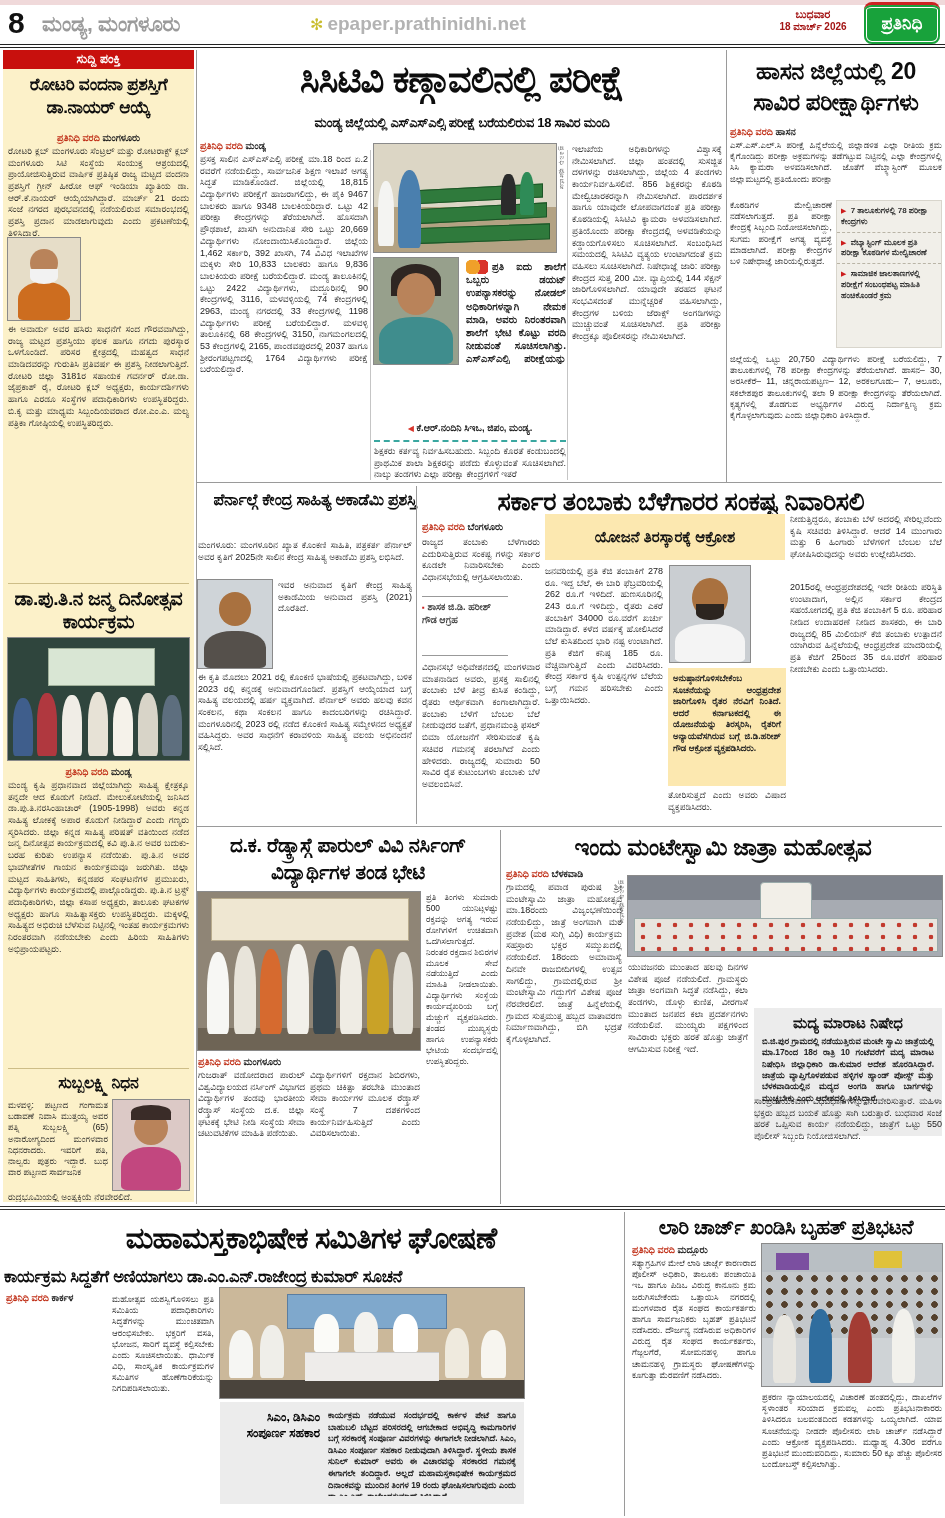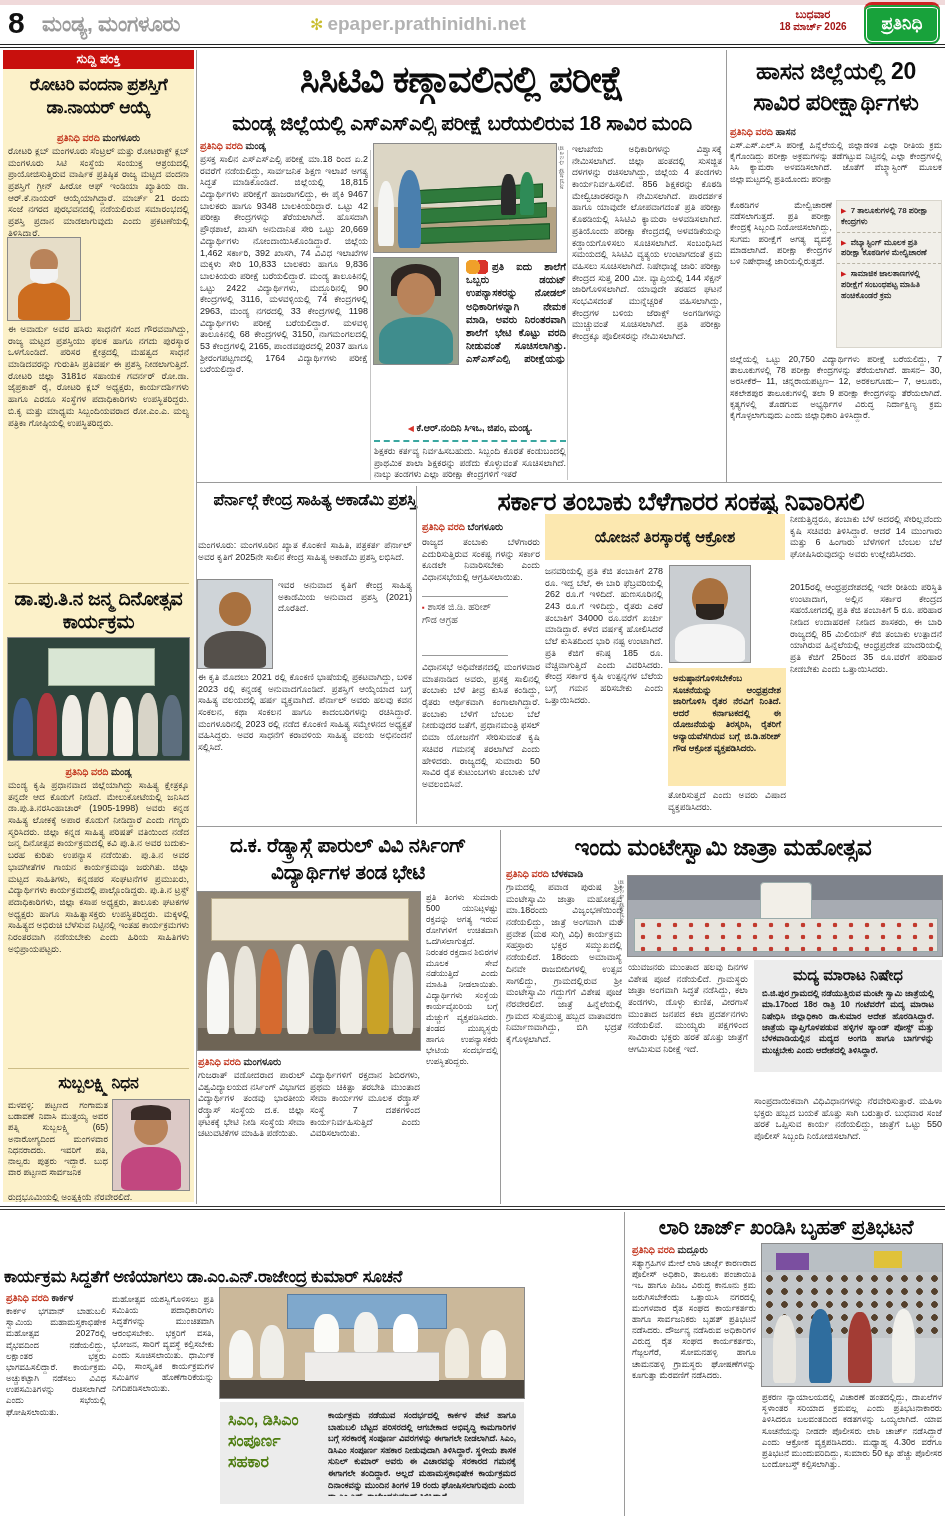--- a/index.html
+++ b/index.html
@@ -46,28 +46,28 @@
   #quote-cont{position:absolute;left:374px;top:368px;width:192px;height:52px;font-size:10px;font-weight:bold;
              color:#222;line-height:1.32;text-align:justify;overflow:hidden}
   #quote-attr{position:absolute;left:374px;top:422px;width:192px;height:18px;font-size:9.5px;font-weight:bold;color:#222;
              text-align:center;border-bottom:2px dashed #3aa7a0;overflow:hidden}
   #quote-attr .ar{color:#d9342b;font-size:8px}
   #qicon{position:absolute;left:466px;top:260px;width:22px;height:14px;
          background:radial-gradient(circle at 30% 50%, #f0a02a 44%, transparent 46%),
                     radial-gradient(circle at 72% 50%, #d9342b 44%, transparent 46%)}
   
   #pull{position:absolute;left:422px;top:596px;width:86px;height:60px;border-top:1px solid #999;border-bottom:1px solid #999;
-        font-size:9.5px;font-weight:normal;color:#444;line-height:1.35;padding-top:4px;box-sizing:border-box;overflow:hidden}
+        font-size:9.5px;font-weight:bold;color:#444;line-height:1.35;padding-top:4px;box-sizing:border-box;overflow:hidden}
   #pull .sq{color:#cc2222;font-size:8px}
   
   #jbox{padding:6px 8px;box-sizing:border-box}
   #jbox .bt{font-size:15px;font-weight:bold;text-align:center;color:#111;margin-bottom:4px}
   #jbox .bb{font-size:8.4px;font-weight:600;color:#222;line-height:1.35;text-align:justify}
   #abox{display:flex;padding:8px;box-sizing:border-box}
-  #abox .bt{width:92px;font-size:16px;font-weight:bold;color:#4d7c0f;text-align:left;padding-right:8px;line-height:1.3}
+  #abox .bt{width:92px;font-size:12px;font-weight:bold;color:#000000;text-align:right;padding-right:8px;line-height:1.3}
   #abox .bb{flex:1;font-size:8.4px;font-weight:600;color:#222;line-height:1.38;text-align:justify;overflow:hidden}
 </style>
 </head>
 <body>
 
 <div id="page">
 
   <div id="hdr-strip"></div>
   <div id="pagenum">8</div>
   <div id="region">ಮಂಡ್ಯ, ಮಂಗಳೂರು</div>
@@ -121,21 +121,21 @@
       <div class="face" style="left:28%;top:12%;width:44%;height:38%"></div>
       <div style="position:absolute;left:24%;top:6%;width:52%;height:16%;background:#3a2c28;border-radius:50% 50% 0 0"></div>
     </div>
     <div class="t" style="left:5px;top:1050px;width:100px;height:90px;font-size:8.6px">ಮಳವಳ್ಳಿ: ಪಟ್ಟಣದ ಗಂಗಾಮತ ಬಡಾವಣೆ ನಿವಾಸಿ ಮುತ್ತಯ್ಯ ಅವರ ಪತ್ನಿ ಸುಬ್ಬಲಕ್ಷ್ಮಿ (65) ಅನಾರೋಗ್ಯದಿಂದ ಮಂಗಳವಾರ ನಿಧನರಾದರು. ಇವರಿಗೆ ಪತಿ, ನಾಲ್ವರು ಪುತ್ರರು ಇದ್ದಾರೆ. ಬುಧ ವಾರ ಪಟ್ಟಣದ ಸಾರ್ವಜನಿಕ</div>
     <div class="t" style="left:5px;top:1142px;width:181px;height:12px">ರುದ್ರಭೂಮಿಯಲ್ಲಿ ಅಂತ್ಯಕ್ರಿಯೆ ನೆರವೇರಲಿದೆ.</div>
   </div>
 
   <div class="vrule" style="left:196px;top:50px;height:1154px"></div>
 
   <div class="hl nowrap" style="left:198px;top:52px;width:528px;height:56px;font-size:37px;line-height:56px;letter-spacing:-1px">ಸಿಸಿಟಿವಿ ಕಣ್ಗಾವಲಿನಲ್ಲಿ ಪರೀಕ್ಷೆ</div>
-  <div class="hl nowrap" style="left:198px;top:110px;width:528px;height:26px;font-size:20px;line-height:26px">ಮಂಡ್ಯ ಜಿಲ್ಲೆಯಲ್ಲಿ ಎಸ್ಎಸ್ಎಲ್ಸಿ ಪರೀಕ್ಷೆ ಬರೆಯಲಿರುವ 18 ಸಾವಿರ ಮಂದಿ</div>
+  <div class="hl nowrap" style="left:198px;top:110px;width:528px;height:26px;font-size:13px;line-height:26px">ಮಂಡ್ಯ ಜಿಲ್ಲೆಯಲ್ಲಿ ಎಸ್ಎಸ್ಎಲ್ಸಿ ಪರೀಕ್ಷೆ ಬರೆಯಲಿರುವ 18 ಸಾವಿರ ಮಂದಿ</div>
   <div class="byline" style="left:200px;top:140px">
     <span class="r">ಪ್ರತಿನಿಧಿ ವರದಿ</span> <span>ಮಂಡ್ಯ</span>
   </div>
   <div class="t" style="left:200px;top:154px;width:168px;height:326px">ಪ್ರಸಕ್ತ ಸಾಲಿನ ಎಸ್ಎಸ್ಎಲ್ಸಿ ಪರೀಕ್ಷೆ ಮಾ.18 ರಿಂದ ಏ.2 ರವರೆಗೆ ನಡೆಯಲಿದ್ದು, ಸಾರ್ವಜನಿಕ ಶಿಕ್ಷಣ ಇಲಾಖೆ ಅಗತ್ಯ ಸಿದ್ಧತೆ ಮಾಡಿಕೊಂಡಿದೆ. ಜಿಲ್ಲೆಯಲ್ಲಿ 18,815 ವಿದ್ಯಾರ್ಥಿಗಳು ಪರೀಕ್ಷೆಗೆ ಹಾಜರಾಗಲಿದ್ದು, ಈ ಪೈಕಿ 9467 ಬಾಲಕರು ಹಾಗೂ 9348 ಬಾಲಕಿಯರಿದ್ದಾರೆ. ಒಟ್ಟು 42 ಪರೀಕ್ಷಾ ಕೇಂದ್ರಗಳನ್ನು ತೆರೆಯಲಾಗಿದೆ. ಹೊಸದಾಗಿ ಪ್ರೌಢಶಾಲೆ, ಖಾಸಗಿ ಅನುದಾನಿತ ಸೇರಿ ಒಟ್ಟು 20,669 ವಿದ್ಯಾರ್ಥಿಗಳು ನೋಂದಾಯಿಸಿಕೊಂಡಿದ್ದಾರೆ. ಜಿಲ್ಲೆಯ 1,462 ಸರ್ಕಾರಿ, 392 ಖಾಸಗಿ, 74 ವಿವಿಧ ಇಲಾಖೆಗಳ ಮಕ್ಕಳು ಸೇರಿ 10,833 ಬಾಲಕರು ಹಾಗೂ 9,836 ಬಾಲಕಿಯರು ಪರೀಕ್ಷೆ ಬರೆಯಲಿದ್ದಾರೆ. ಮಂಡ್ಯ ತಾಲೂಕಿನಲ್ಲಿ ಒಟ್ಟು 2422 ವಿದ್ಯಾರ್ಥಿಗಳು, ಮದ್ದೂರಿನಲ್ಲಿ 90 ಕೇಂದ್ರಗಳಲ್ಲಿ 3116, ಮಳವಳ್ಳಿಯಲ್ಲಿ 74 ಕೇಂದ್ರಗಳಲ್ಲಿ 2963, ಮಂಡ್ಯ ನಗರದಲ್ಲಿ 33 ಕೇಂದ್ರಗಳಲ್ಲಿ 1198 ವಿದ್ಯಾರ್ಥಿಗಳು ಪರೀಕ್ಷೆ ಬರೆಯಲಿದ್ದಾರೆ. ಮಳವಳ್ಳಿ ತಾಲೂಕಿನಲ್ಲಿ 68 ಕೇಂದ್ರಗಳಲ್ಲಿ 3150, ನಾಗಮಂಗಲದಲ್ಲಿ 53 ಕೇಂದ್ರಗಳಲ್ಲಿ 2165, ಪಾಂಡವಪುರದಲ್ಲಿ 2037 ಹಾಗೂ ಶ್ರೀರಂಗಪಟ್ಟಣದಲ್ಲಿ 1764 ವಿದ್ಯಾರ್ಥಿಗಳು ಪರೀಕ್ಷೆ ಬರೆಯಲಿದ್ದಾರೆ.</div>
 
   <div class="photo" style="left:374px;top:144px;width:182px;height:108px">
     <div style="position:absolute;left:0;top:0;width:100%;height:58%;background:#dcd6c5"></div>
     <div style="position:absolute;left:0;top:58%;width:100%;height:42%;background:#b3a283"></div>
     <div style="position:absolute;left:20%;top:40%;width:72%;height:11%;background:#2f7a3c;border:1px solid #1d5427;transform:skewY(-3deg)"></div>
     <div style="position:absolute;left:18%;top:57%;width:76%;height:12%;background:#2f7a3c;border:1px solid #1d5427;transform:skewY(-3deg)"></div>
@@ -240,34 +240,34 @@
     <span class="r">ಪ್ರತಿನಿಧಿ ವರದಿ</span> <span>ಬೆಳಕವಾಡಿ</span>
   </div>
   <div class="t" style="left:506px;top:882px;width:116px;height:322px">ಗ್ರಾಮದಲ್ಲಿ ಪವಾಡ ಪುರುಷ ಶ್ರೀ ಮಂಟೇಸ್ವಾಮಿ ಜಾತ್ರಾ ಮಹೋತ್ಸವ ಮಾ.18ರಂದು ವಿಜೃಂಭಣೆಯಿಂದ ನಡೆಯಲಿದ್ದು, ಜಾತ್ರೆ ಅಂಗವಾಗಿ ಮಠ ಪ್ರವೇಶ (ಮಠ ಸುಗ್ಗಿ ವಿಧಿ) ಕಾರ್ಯಕ್ರಮ ಸಹಸ್ರಾರು ಭಕ್ತರ ಸಮ್ಮುಖದಲ್ಲಿ ನಡೆಯಲಿದೆ. 18ರಂದು ಅಮಾವಾಸ್ಯೆ ದಿನವೇ ರಾಜಬೀದಿಗಳಲ್ಲಿ ಉತ್ಸವ ಸಾಗಲಿದ್ದು, ಗ್ರಾಮದಲ್ಲಿರುವ ಶ್ರೀ ಮಂಟೇಸ್ವಾಮಿ ಗದ್ದುಗೆಗೆ ವಿಶೇಷ ಪೂಜೆ ನೆರವೇರಲಿದೆ. ಜಾತ್ರೆ ಹಿನ್ನೆಲೆಯಲ್ಲಿ ಗ್ರಾಮದ ಸುತ್ತಮುತ್ತ ಹಬ್ಬದ ವಾತಾವರಣ ನಿರ್ಮಾಣವಾಗಿದ್ದು, ಬಿಗಿ ಭದ್ರತೆ ಕೈಗೊಳ್ಳಲಾಗಿದೆ.</div>
   <div class="photo" style="left:628px;top:876px;width:314px;height:80px;background:#a7abb2">
     <div style="position:absolute;left:0;top:0;width:100%;height:30%;background:#7e838c"></div>
     <div style="position:absolute;left:42%;top:8%;width:16%;height:84%;background:#f2efe8;border:1px solid #9aa;border-radius:4px 4px 0 0"></div>
     <div style="position:absolute;left:2%;top:52%;width:96%;height:40%;background:#e8e5de;background-image:radial-gradient(circle,#c23a2e 2px,transparent 2.6px);background-size:16px 12px;border:1px solid #9aa"></div>
   </div>
   <div class="vcred" style="left:618px;top:880px;height:74px">ಪ್ರತಿನಿಧಿ ಫೋಟೋ</div>
   <div class="t" style="left:628px;top:962px;width:120px;height:242px">ಯುವಜನರು ಮುಂತಾದ ಹಲವು ದಿನಗಳ ವಿಶೇಷ ಪೂಜೆ ನಡೆಯಲಿದೆ. ಗ್ರಾಮಸ್ಥರು ಜಾತ್ರಾ ಅಂಗವಾಗಿ ಸಿದ್ಧತೆ ನಡೆಸಿದ್ದು, ಕಲಾ ತಂಡಗಳು, ಡೊಳ್ಳು ಕುಣಿತ, ವೀರಗಾಸೆ ಮುಂತಾದ ಜನಪದ ಕಲಾ ಪ್ರದರ್ಶನಗಳು ನಡೆಯಲಿವೆ. ಮುಯ್ಯರು ಪಕ್ಷಗಳಿಂದ ಸಾವಿರಾರು ಭಕ್ತರು ಹರಕೆ ಹೊತ್ತು ಜಾತ್ರೆಗೆ ಆಗಮಿಸುವ ನಿರೀಕ್ಷೆ ಇದೆ.</div>
-  <div class="box-gray" id="jbox" style="left:754px;top:960px;width:188px;height:112px">
+  <div class="box-gray" id="jbox" style="left:754px;top:1008px;width:188px;height:128px">
     <div class="bt">ಮದ್ಯ ಮಾರಾಟ ನಿಷೇಧ</div>
     <div class="bb">ಬಿ.ಜಿ.ಪುರ ಗ್ರಾಮದಲ್ಲಿ ನಡೆಯುತ್ತಿರುವ ಮಂಟೇ ಸ್ವಾಮಿ ಜಾತ್ರೆಯಲ್ಲಿ ಮಾ.17ರಿಂದ 18ರ ರಾತ್ರಿ 10 ಗಂಟೆವರೆಗೆ ಮದ್ಯ ಮಾರಾಟ ನಿಷೇಧಿಸಿ ಜಿಲ್ಲಾಧಿಕಾರಿ ಡಾ.ಕುಮಾರ ಆದೇಶ ಹೊರಡಿಸಿದ್ದಾರೆ. ಜಾತ್ರೆಯ ವ್ಯಾಪ್ತಿಗೊಳಪಡುವ ಹಳ್ಳಿಗಳ ಹ್ಯಾಂಡ್ ಪೋಸ್ಟ್ ಮತ್ತು ಬೆಳಕವಾಡಿಯಲ್ಲಿನ ಮದ್ಯದ ಅಂಗಡಿ ಹಾಗೂ ಬಾರ್ಗಳನ್ನು ಮುಚ್ಚಬೇಕು ಎಂದು ಆದೇಶದಲ್ಲಿ ತಿಳಿಸಿದ್ದಾರೆ.</div>
   </div>
   <div class="t" style="left:754px;top:1096px;width:188px;height:108px">ಸಾಂಪ್ರದಾಯಿಕವಾಗಿ ವಿಧಿವಿಧಾನಗಳನ್ನು ನೆರವೇರಿಸುತ್ತಾರೆ. ಮಹಿಳಾ ಭಕ್ತರು ಹಬ್ಬದ ಬಯಕೆ ಹೊತ್ತು ಸಾಗಿ ಬರುತ್ತಾರೆ. ಬುಧವಾರ ಸಂಜೆ ಹರಕೆ ಒಪ್ಪಿಸುವ ಕಾರ್ಯ ನಡೆಯಲಿದ್ದು, ಜಾತ್ರೆಗೆ ಒಟ್ಟು 550 ಪೊಲೀಸ್ ಸಿಬ್ಬಂದಿ ನಿಯೋಜಿಸಲಾಗಿದೆ.</div>
 
   <div class="hrule" style="left:0;top:1206px;width:945px;background:#333"></div>
   <div class="hrule" style="left:0;top:1209px;width:945px;background:#333"></div>
 
+  <div class="hl nowrap" style="left:4px;top:1214px;width:614px;height:48px;font-size:29px;line-height:48px;letter-spacing:-0.8px">ಮಹಾಮಸ್ತಕಾಭಿಷೇಕ ಸಮಿತಿಗಳ ಘೋಷಣೆ</div>
   <div class="hl nowrap" style="left:4px;top:1264px;width:560px;height:24px;font-size:16.5px;line-height:24px;text-align:left">ಕಾರ್ಯಕ್ರಮ ಸಿದ್ಧತೆಗೆ ಅಣಿಯಾಗಲು ಡಾ.ಎಂ.ಎನ್.ರಾಜೇಂದ್ರ ಕುಮಾರ್ ಸೂಚನೆ</div>
   <div class="byline" style="left:6px;top:1292px">
     <span class="r">ಪ್ರತಿನಿಧಿ ವರದಿ</span> <span>ಕಾರ್ಕಳ</span>
   </div>
-  <div class="t" style="left:6px;top:1306px;width:100px;height:206px;font-size:8.6px">ಕಾರ್ಕಳ ಭಗವಾನ್ ಬಾಹುಬಲಿ ಸ್ವಾಮಿಯ ಮಹಾಮಸ್ತಕಾಭಿಷೇಕ ಮಹೋತ್ಸವ 2027ರಲ್ಲಿ ವೈಭವದಿಂದ ನಡೆಯಲಿದ್ದು, ಲಕ್ಷಾಂತರ ಭಕ್ತರು ಭಾಗವಹಿಸಲಿದ್ದಾರೆ. ಕಾರ್ಯಕ್ರಮ ಅಚ್ಚುಕಟ್ಟಾಗಿ ನಡೆಸಲು ವಿವಿಧ ಉಪಸಮಿತಿಗಳನ್ನು ರಚಿಸಲಾಗಿದೆ ಎಂದು ಸಭೆಯಲ್ಲಿ ಘೋಷಿಸಲಾಯಿತು.</div>
   <div class="t" style="left:112px;top:1294px;width:102px;height:218px;font-size:8.6px">ಮಹೋತ್ಸವ ಯಶಸ್ವಿಗೊಳಿಸಲು ಪ್ರತಿ ಸಮಿತಿಯ ಪದಾಧಿಕಾರಿಗಳು ಸಿದ್ಧತೆಗಳನ್ನು ಮುಂಚಿತವಾಗಿ ಆರಂಭಿಸಬೇಕು. ಭಕ್ತರಿಗೆ ವಸತಿ, ಭೋಜನ, ಸಾರಿಗೆ ವ್ಯವಸ್ಥೆ ಕಲ್ಪಿಸಬೇಕು ಎಂದು ಸೂಚಿಸಲಾಯಿತು. ಧಾರ್ಮಿಕ ವಿಧಿ, ಸಾಂಸ್ಕೃತಿಕ ಕಾರ್ಯಕ್ರಮಗಳ ಸಮಿತಿಗಳ ಹೊಣೆಗಾರಿಕೆಯನ್ನು ನಿಗದಿಪಡಿಸಲಾಯಿತು.</div>
   <div class="photo" style="left:220px;top:1288px;width:304px;height:110px;background:#cbb89a">
     <div style="position:absolute;left:22%;top:5%;width:52%;height:30%;background:#7fa8cc;border:1px solid #5a7da0"></div>
     <div style="position:absolute;left:0;bottom:0;width:100%;height:16%;background:#4a443c"></div>
     <div style="position:absolute;left:28%;top:58%;width:44%;height:26%;background:#eeecea;border-top:1px solid #ccc"></div>
     <div class="fig" style="left:3%;bottom:18%;width:8%;height:44%;background:#f6f6f3"></div>
     <div class="fig" style="left:13%;bottom:18%;width:8%;height:48%;background:#efeee9"></div>
     <div class="fig" style="left:31%;bottom:42%;width:8%;height:34%;background:#fbfbf8"></div>
     <div class="fig" style="left:44%;bottom:42%;width:8%;height:36%;background:#f3f2ee"></div>
     <div class="fig" style="left:57%;bottom:42%;width:8%;height:34%;background:#ffffff"></div>

